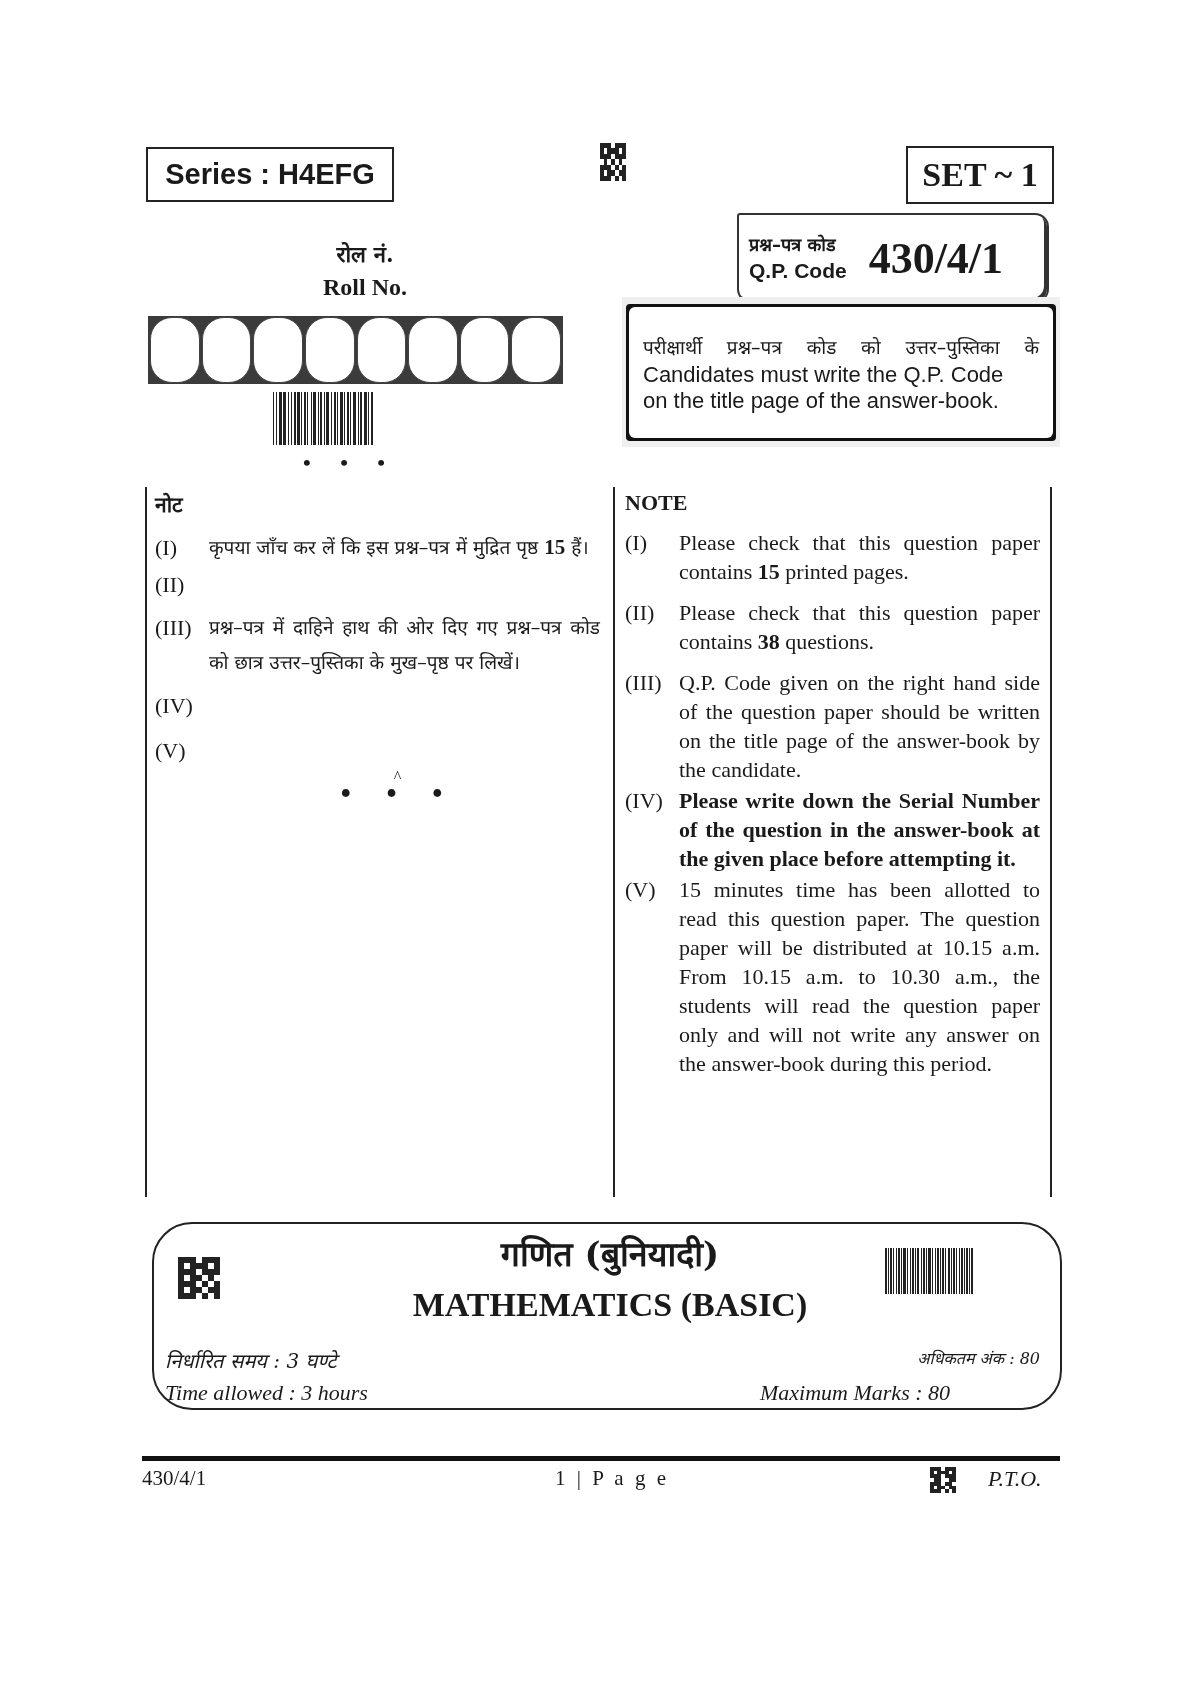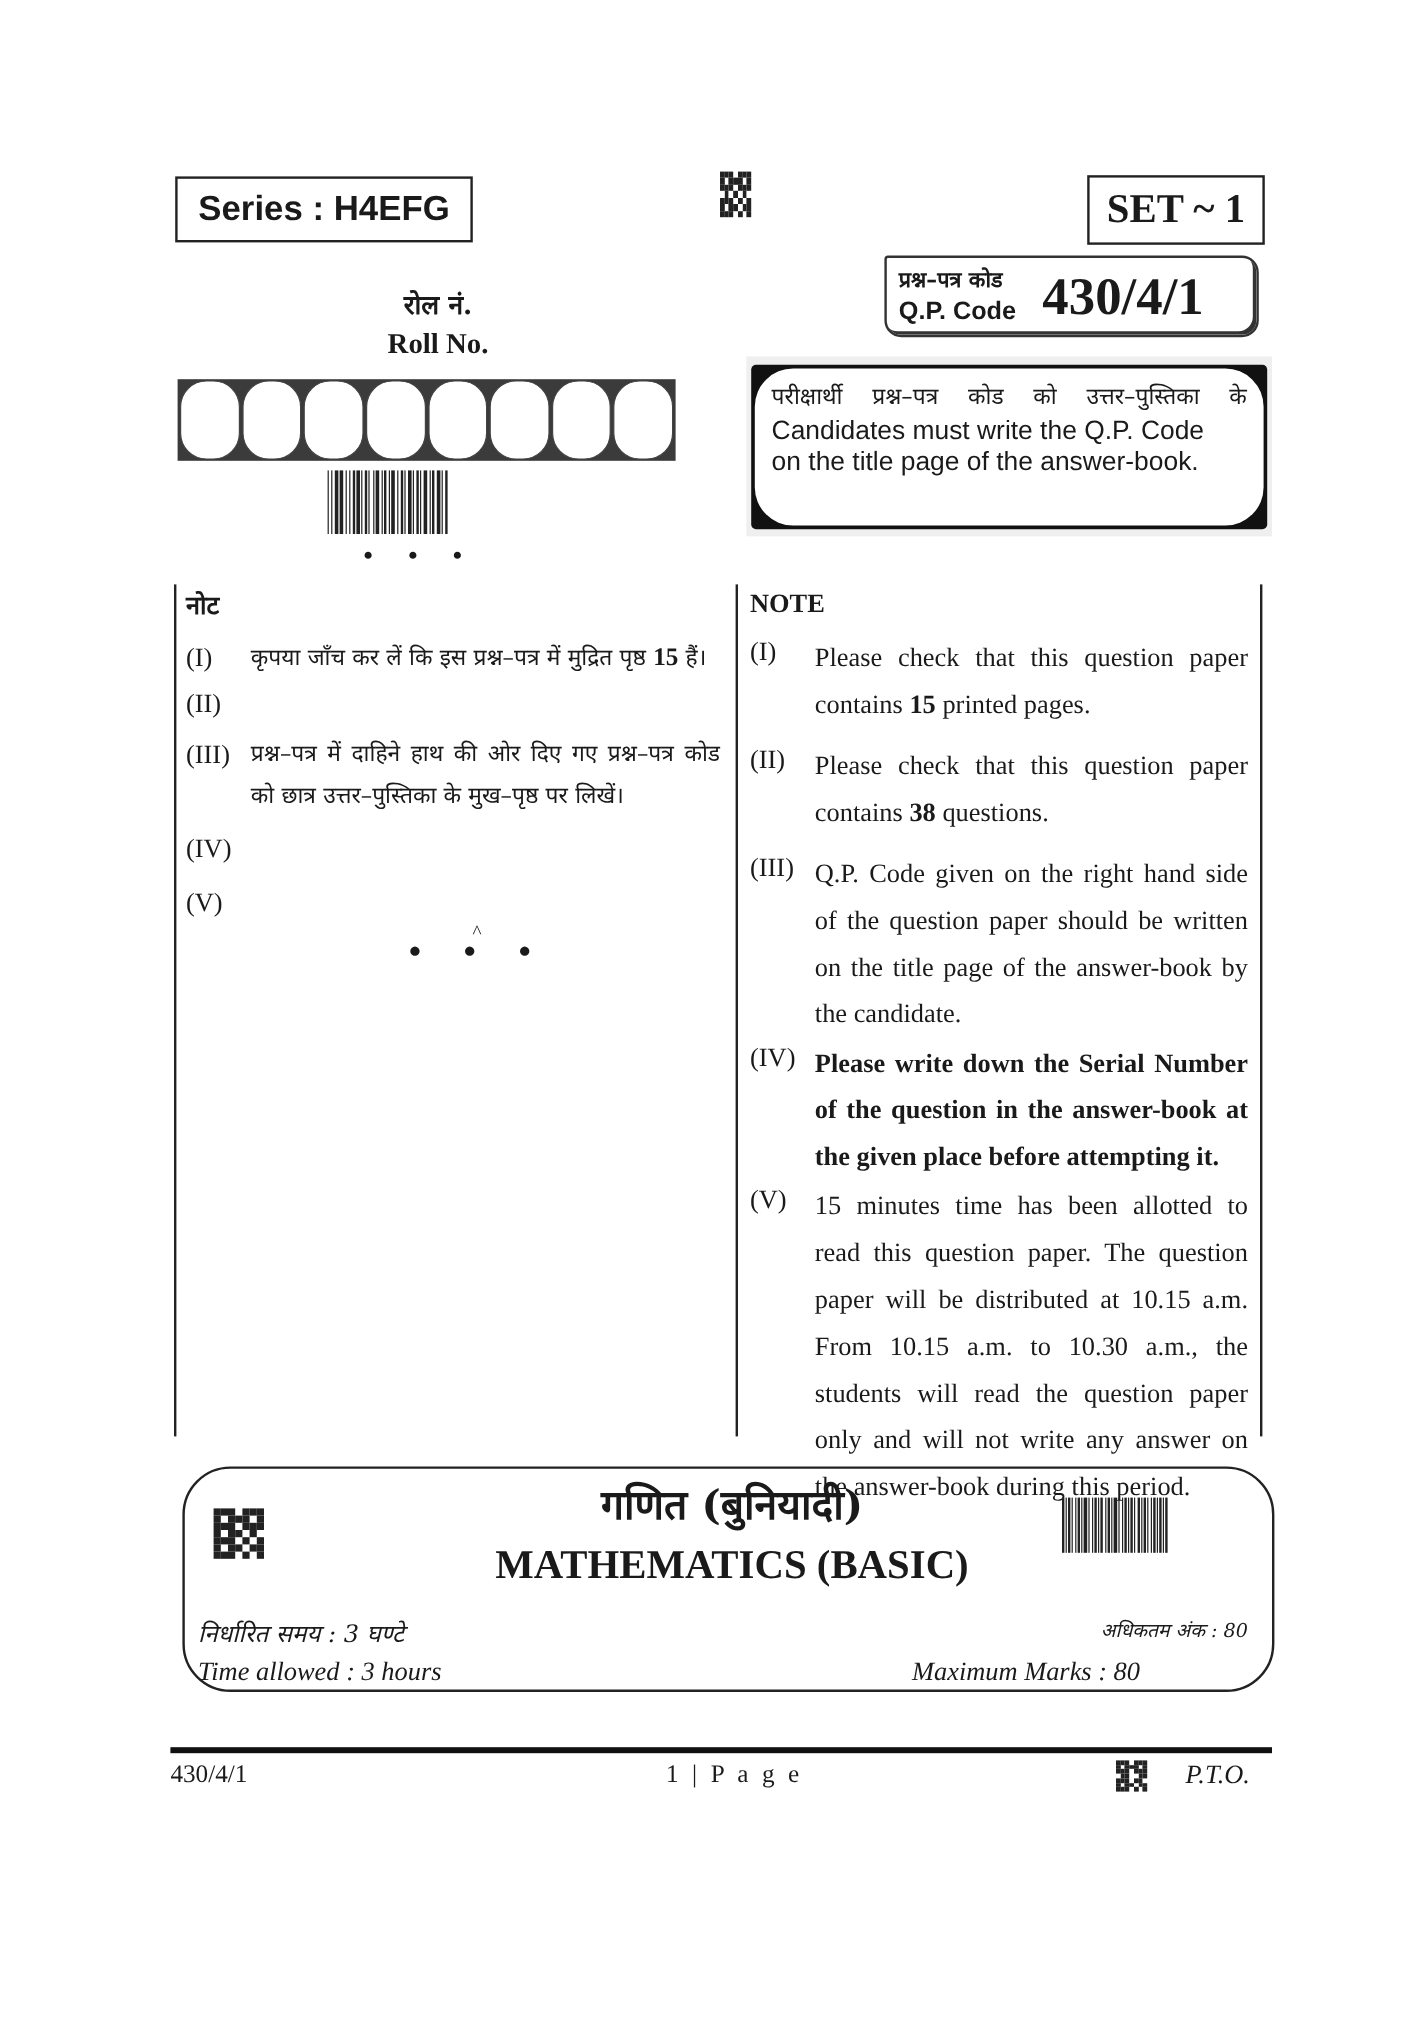--- a/index.html
+++ b/index.html
@@ -11,28 +11,28 @@
   #series-box { left: 146px; top: 147px; width: 248px; height: 55px; border: 2px solid #222; display: flex; align-items: center; justify-content: center; font-family: "Liberation Sans", sans-serif; font-weight: bold; font-size: 29px; }
 
   
   .qr { display: grid; grid-template-columns: repeat(7, 1fr); grid-template-rows: repeat(7, 1fr); gap: 0; }
   .qr span { background: #222; }
   .qr span.w { background: transparent; }
 
   #set-box { left: 906px; top: 146px; width: 148px; height: 58px; border: 2px solid #222; display: flex; align-items: center; justify-content: center; font-weight: bold; font-size: 34px; }
 
   
-  #qp-box { left: 737px; top: 213px; width: 312px; height: 68px; border: 2px solid #333; border-radius: 14px; border-top-left-radius: 3px; display: flex; align-items: center; padding-left: 10px; box-shadow: -3px -3px 0 #333 inset; }
+  #qp-box { left: 737px; top: 213px; width: 312px; height: 90px; border: 2px solid #333; border-radius: 14px; border-top-left-radius: 3px; display: flex; align-items: center; padding-left: 10px; box-shadow: -3px -3px 0 #333 inset; }
   #qp-labels { display: flex; flex-direction: column; font-family: "Liberation Sans", sans-serif; font-weight: bold; font-size: 21px; line-height: 26px; }
   #qp-value { font-weight: bold; font-size: 44px; margin-left: 22px; letter-spacing: 0px; }
 
   
   #note-outer { left: 622px; top: 297px; width: 438px; height: 150px; background: #efefef; padding: 7px 4px 6px 4px; }
   #note-inner { width: 100%; height: 100%; background: #111; border-radius: 4px; padding: 3px; }
-  #note-box { width: 100%; height: 100%; background: #fff; border-radius: 32px; padding: 10px 14px 0 14px; font-family: "Liberation Sans", sans-serif; font-size: 22px; line-height: 26px; }
+  #note-box { width: 100%; height: 100%; background: #fff; border-radius: 6px; padding: 26px 14px 0 14px; font-family: "Liberation Sans", sans-serif; font-size: 22px; line-height: 26px; }
   #note-box .hi { font-family: "DejaVu Sans", sans-serif; font-size: 19px; line-height: 29px; text-align: justify; text-align-last: justify; }
   #note-box .hi2 { font-family: "DejaVu Sans", sans-serif; font-size: 19px; line-height: 29px; }
 
   
   #roll-hi { left: 320px; top: 238px; width: 90px; text-align: center; font-family: "DejaVu Serif", serif; font-size: 22px; font-weight: bold; }
   #roll-en { left: 310px; top: 274px; width: 110px; text-align: center; font-size: 24px; font-weight: bold; }
   #roll-boxes { left: 148px; top: 316px; width: 415px; height: 68px; background: #3b3b3b; display: flex; padding: 1px; }
   .roll-cell { flex: 1; background: #fff; border-radius: 22px; margin: 0 1px; border: 1px solid #444; }
 
   
@@ -48,21 +48,21 @@
   #col-frame-right { left: 1050px; top: 487px; width: 2px; height: 710px; background: #222; }
 
   #col-hi { left: 155px; top: 490px; width: 445px; font-family: "DejaVu Serif", serif; }
   #col-en { left: 625px; top: 490px; width: 415px; }
   .col-heading { font-weight: bold; font-size: 21px; margin-bottom: 12px; }
   .note-item { display: flex; }
   .note-num { flex: 0 0 54px; font-size: 22px; font-family: "Liberation Serif", serif; }
   .note-text { flex: 1; text-align: justify; }
   #col-hi .note-text { font-size: 19px; line-height: 35px; }
   #col-hi .note-num { line-height: 35px; }
-  #col-en .note-text { font-size: 22px; line-height: 39px; }
+  #col-en .note-text { font-size: 22px; line-height: 29px; }
   #col-en .note-num { line-height: 30.5px; }
   .bold { font-weight: bold; }
 
   
   #subject-box { left: 152px; top: 1222px; width: 910px; height: 188px; border: 2px solid #222; border-radius: 40px; }
   #subject-hi { left: 380px; top: 1230px; width: 460px; text-align: center; font-family: "DejaVu Serif", serif; font-weight: bold; font-size: 34px; }
   #subject-en { left: 330px; top: 1286px; width: 560px; text-align: center; font-weight: bold; font-size: 34px; }
   #time-hi { left: 165px; top: 1347px; font-family: "DejaVu Serif", serif; font-style: italic; font-size: 20px; }
   #time-en { left: 165px; top: 1380px; font-style: italic; font-size: 22px; }
   #marks-hi { left: 760px; top: 1347px; width: 280px; text-align: right; font-family: "DejaVu Serif", serif; font-style: italic; font-size: 16px; }

